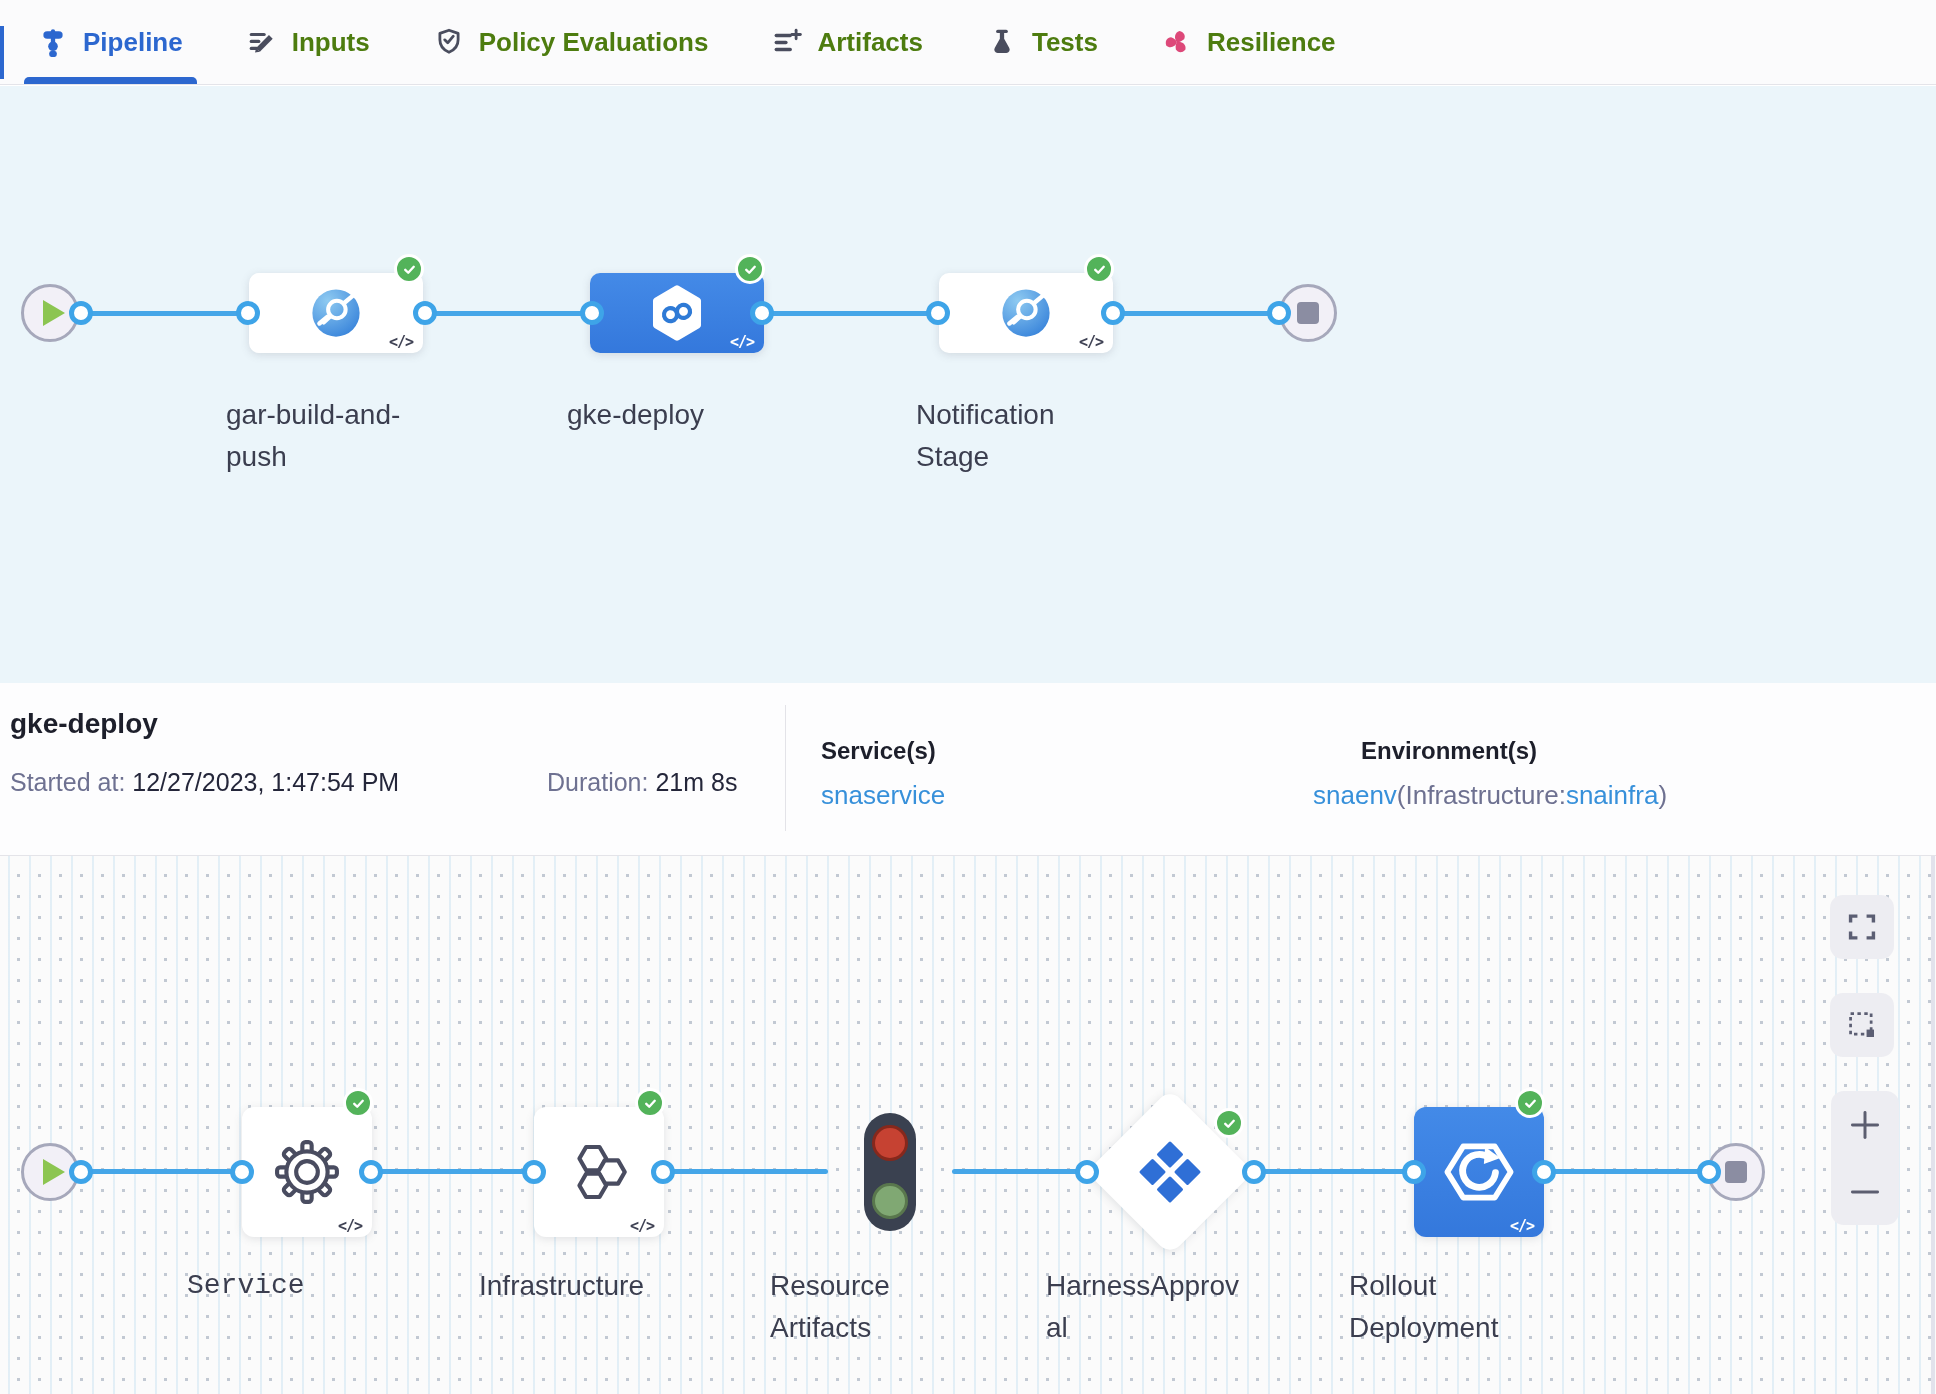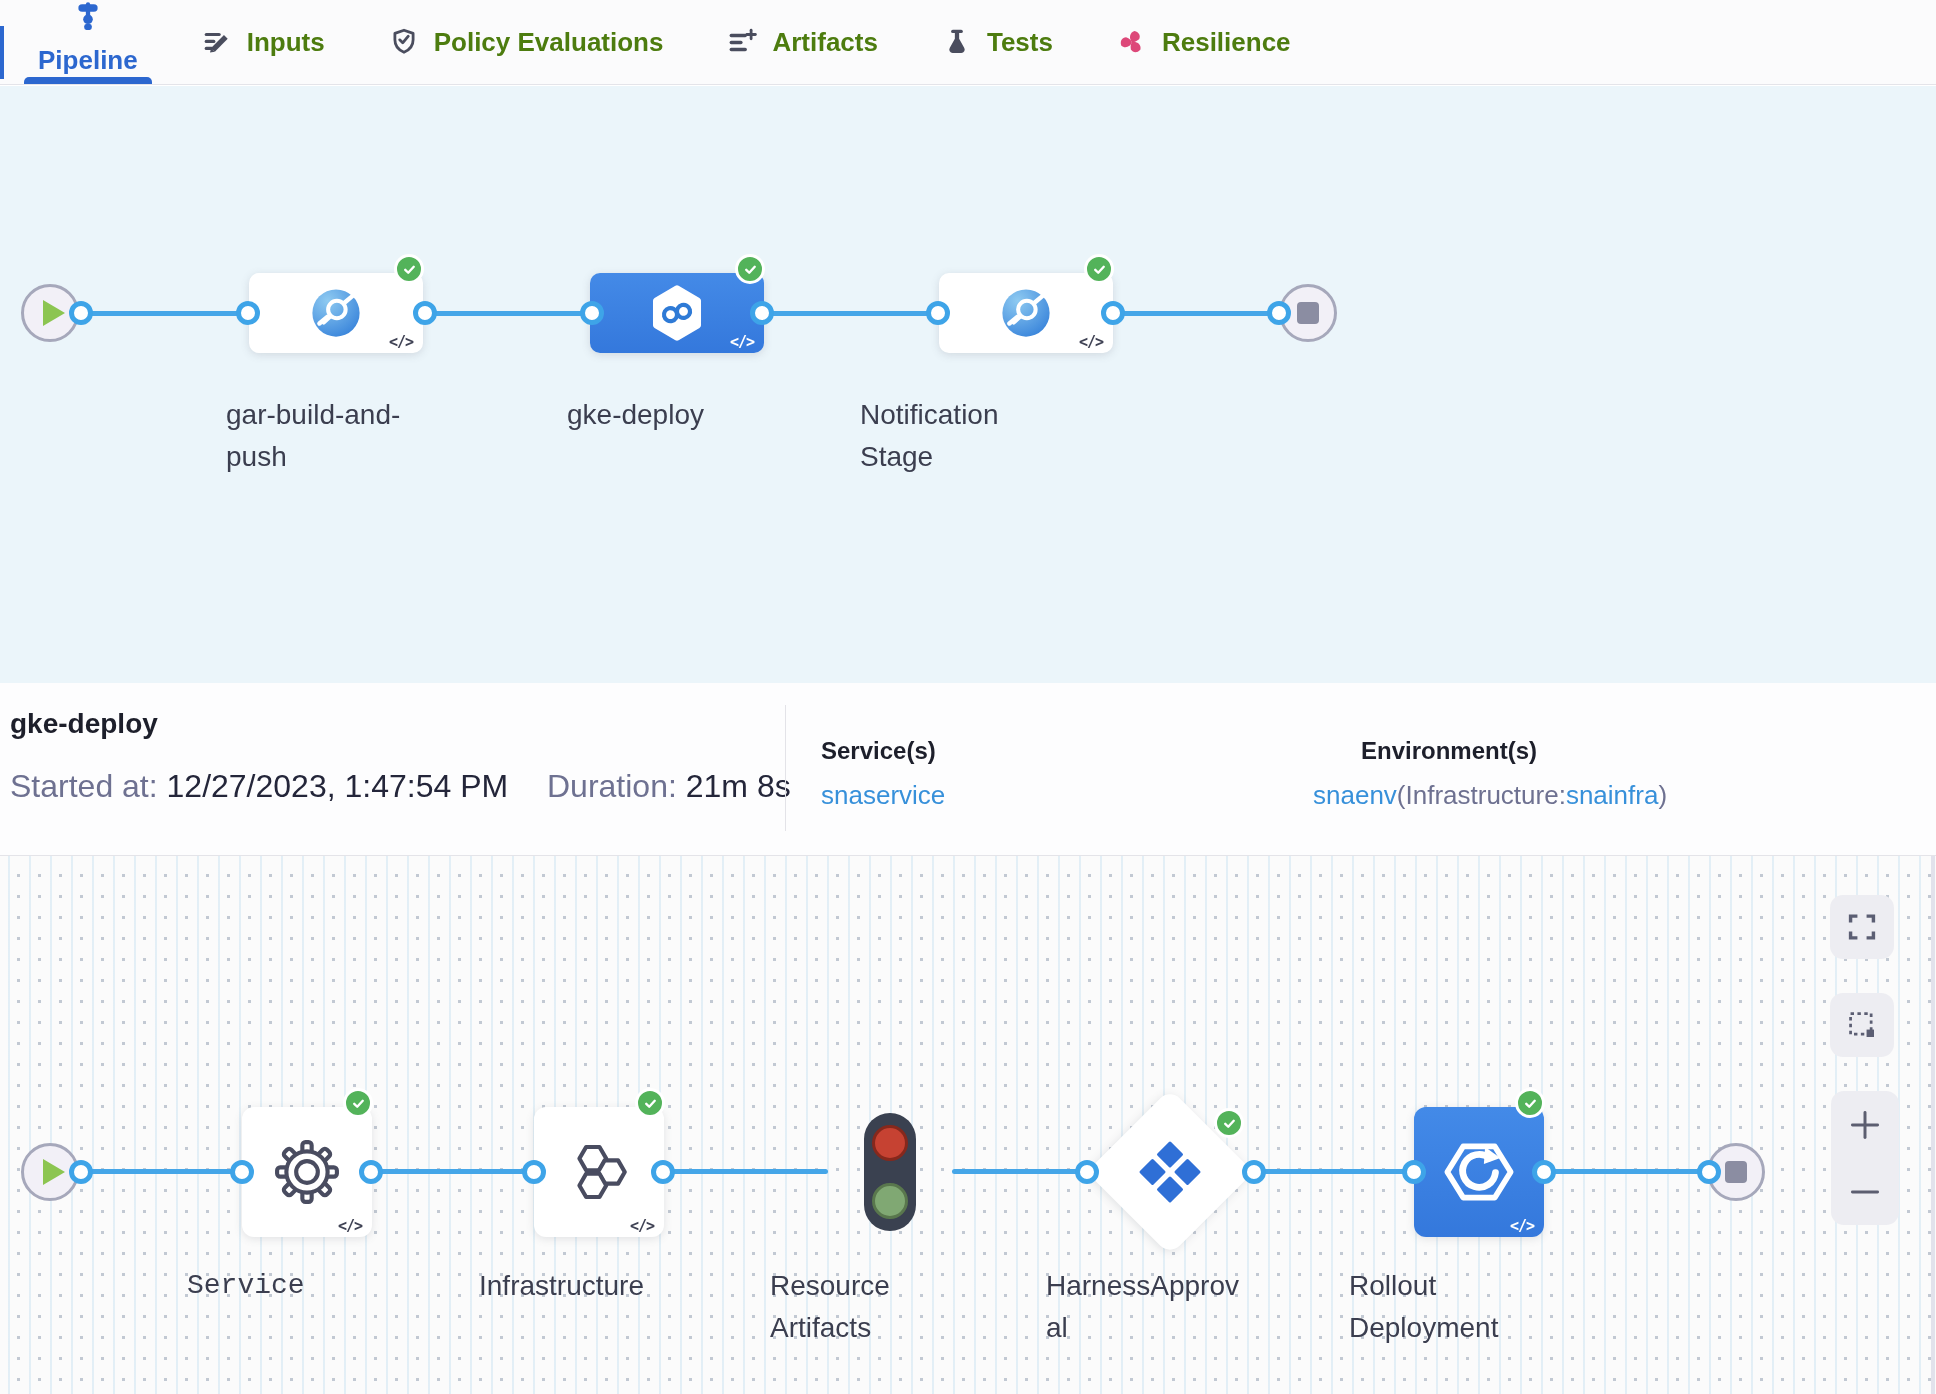--- a/index.html
+++ b/index.html
@@ -6,21 +6,21 @@
   .app{position:relative;width:1936px;height:1394px;overflow:hidden;
        font-family:"Liberation Sans","DejaVu Sans",sans-serif;color:#24263a;}
 
   
   .tabbar{position:absolute;left:0;top:0;width:100%;height:85px;background:#fbfbfc;
           border-bottom:1px solid #e4e4e9;display:flex;align-items:center;gap:64px;
           padding-left:38px;box-sizing:border-box;}
   .tab{display:flex;align-items:center;gap:15px;height:100%;position:relative;
        font-size:26px;font-weight:600;color:#4d7c0f;cursor:pointer;}
   .tab .ticon{width:30px;height:30px;display:block;}
-  .tab.active{color:#2c67cf;flex-direction:column;}
+  .tab.active{color:#2c67cf;}
   .tab.active::after{content:"";position:absolute;left:-14px;right:-14px;bottom:0;height:7px;
        background:#2c67cf;border-radius:5px 5px 0 0;}
   .nav-sliver{position:absolute;left:0;top:26px;width:4px;height:53px;background:#2c67cf;}
 
   
   .stage-graph{position:absolute;left:0;top:86px;width:100%;height:597px;background:#ebf5fa;}
   .edge{position:absolute;height:5px;background:#45a6e8;border-radius:3px;z-index:1;}
   .dot{position:absolute;width:24px;height:24px;border-radius:50%;background:#fff;
        border:5px solid #3ea4e8;box-sizing:border-box;transform:translate(-50%,-50%);z-index:5;}
   .terminal{position:absolute;width:58px;height:58px;border-radius:50%;background:#f2f0f7;
@@ -39,21 +39,21 @@
   .code-toggle{position:absolute;right:10px;bottom:2px;font-size:15px;font-weight:700;
        font-family:"DejaVu Sans Mono",monospace;color:#3f4254;letter-spacing:-1px;cursor:pointer;}
   .code-toggle.light{color:#fff;}
   .node-label{position:absolute;transform:translateX(-50%);text-align:left;font-size:28px;
        line-height:42px;color:#3b3e4f;white-space:pre-line;z-index:2;}
 
   
   .details{position:absolute;left:0;top:683px;width:100%;height:172px;background:#fdfdfe;
        border-bottom:1px solid #e4e4e9;}
   .d-title{position:absolute;left:10px;top:25px;font-size:28px;font-weight:700;color:#1d1f2b;}
-  .d-row{position:absolute;top:85px;font-size:32px;color:#24263a;}
+  .d-row{position:absolute;top:85px;font-size:25px;color:#24263a;}
   .d-label{color:#6e7191;}
   .d-divider{position:absolute;left:785px;top:22px;width:1px;height:126px;background:#e3e3e8;}
   .d-col-label{position:absolute;top:54px;font-size:24px;font-weight:700;color:#1d1f2b;}
   .d-col-value{position:absolute;top:97px;font-size:26px;}
   .link{color:#3790da;cursor:pointer;}
   .paren{color:#6e7191;}
 
   
   .exec-graph{position:absolute;left:0;top:856px;width:100%;height:538px;background:#fbfbfb;
        background-image:
@@ -250,21 +250,21 @@
     <div class="dot" style="left:425px;top:227px;"></div>
     <div class="dot" style="left:592px;top:227px;"></div>
     <div class="dot" style="left:762px;top:227px;"></div>
     <div class="dot" style="left:938px;top:227px;"></div>
     <div class="dot" style="left:1113px;top:227px;"></div>
     <div class="dot" style="left:1279px;top:227px;"></div>
 
     <div class="node-label" style="left:336px;top:308px;width:220px;">gar-build-and-
 push</div>
     <div class="node-label" style="left:677px;top:308px;width:220px;">gke-deploy</div>
-    <div class="node-label" style="left:970px;top:308px;width:220px;">Notification
+    <div class="node-label" style="left:1026px;top:308px;width:220px;">Notification
 Stage</div>
   </div>
 
   <div class="details">
     <div class="d-title">gke-deploy</div>
 
     <div class="d-row" style="left:10px;">
       <span class="d-label">Started at:</span>
       <span>12/27/2023, 1:47:54 PM</span>
     </div>

